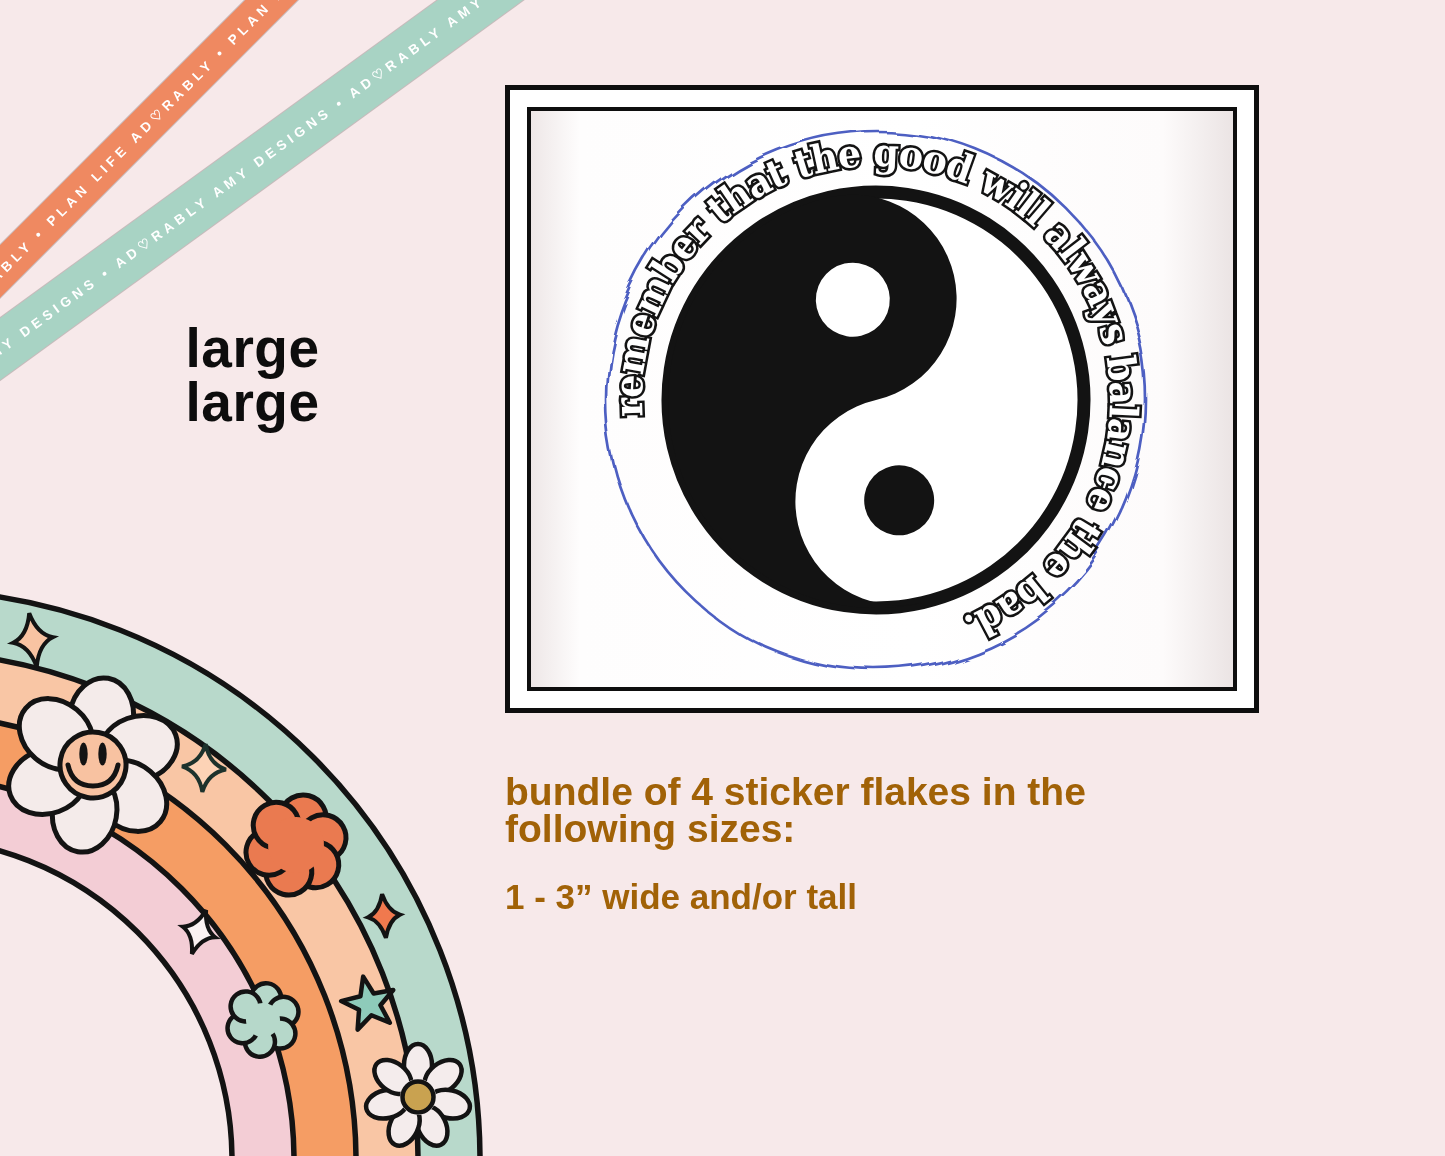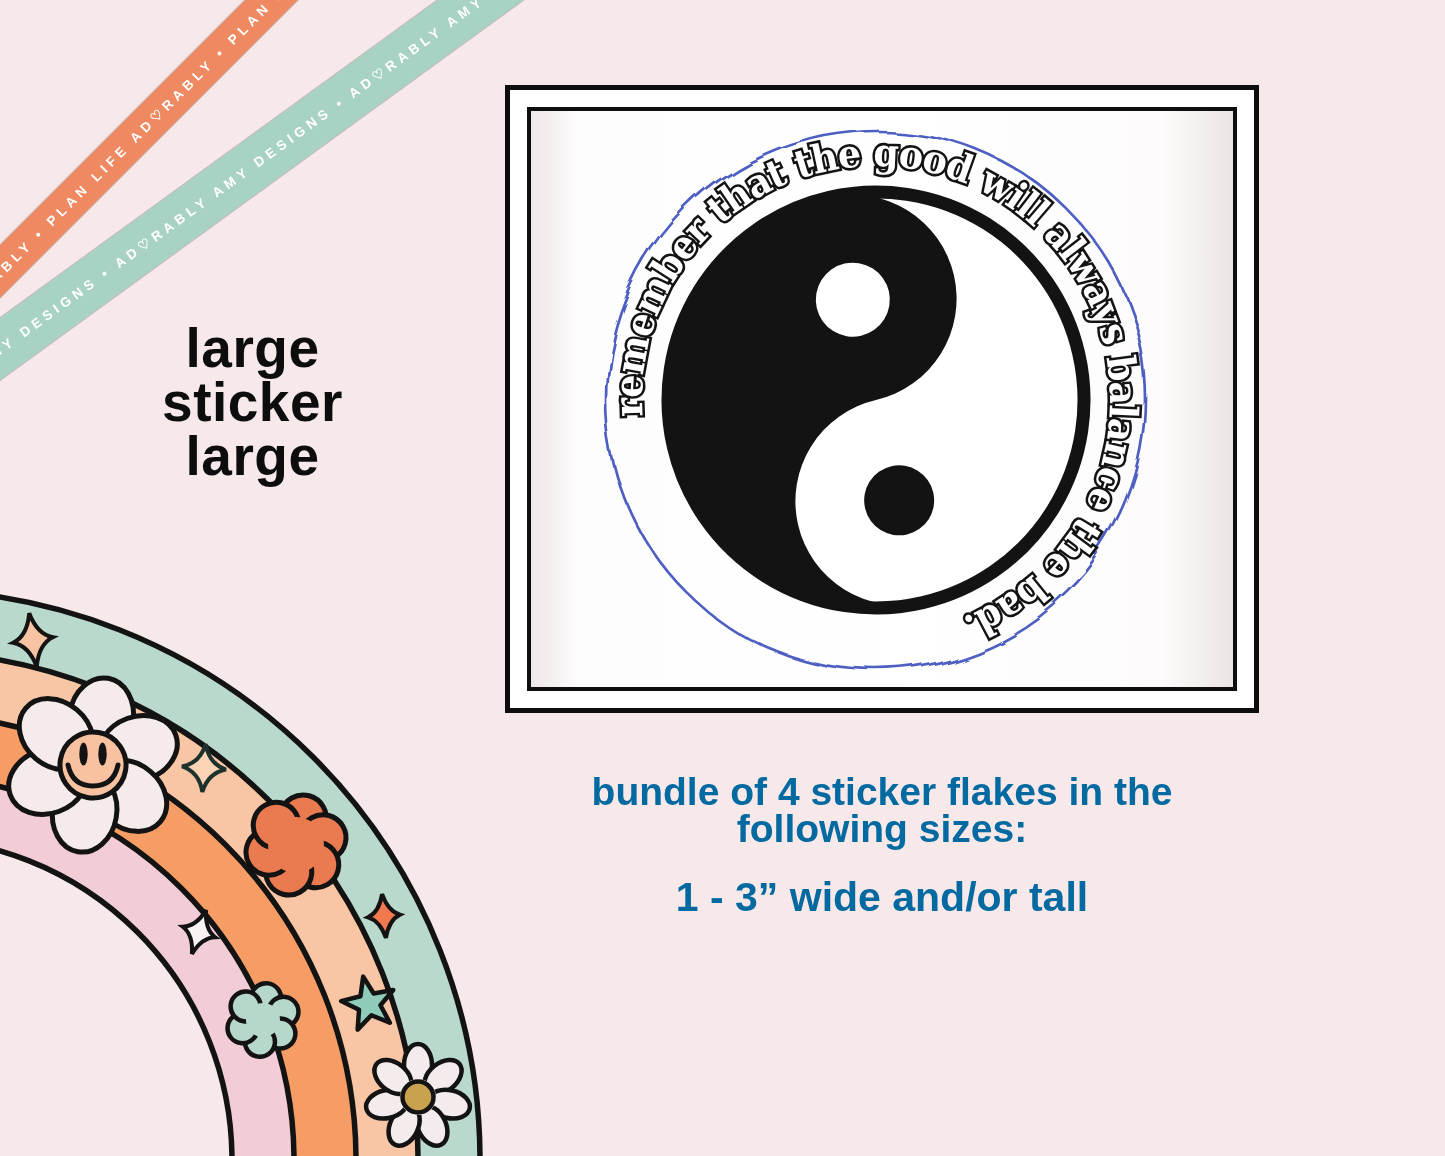--- a/index.html
+++ b/index.html
@@ -38,44 +38,43 @@
     background:linear-gradient(90deg,#eee7e7 0%,#fefdfd 7%,#ffffff 55%,#fdfbfb 90%,#ebe4e4 100%);
   }
   
   .sticker-svg{position:absolute;left:0;top:0;width:1445px;height:1156px;}
   .quote-text{
     font-family:"DejaVu Serif",serif;font-weight:bold;font-size:39px;letter-spacing:-1px;
     fill:#ffffff;stroke:#131313;stroke-width:5.2px;paint-order:stroke;
   }
   
   .details{
-    position:absolute;left:505px;top:773px;width:754px;text-align:center;
-    color:#0369a1;font-weight:700;
+    position:absolute;left:505px;top:773px;width:754px;text-align:left;
+    color:#a16207;font-weight:700;
   }
   .details .head{font-size:39px;line-height:37px;}
   .details .spacer{height:33px;}
-  .details .sizes{font-size:41px;line-height:34px;}
+  .details .sizes{font-size:35px;line-height:34px;}
   
   .rainbow-svg{position:absolute;left:0;top:560px;width:490px;height:596px;}
 </style>
 </head>
 <body>
 
 <div class="stage">
 
   <div class="ribbon ribbon-orange">
     <span>PLAN LIFE AD♡RABLY • PLAN LIFE AD♡RABLY • PLAN LIFE AD♡RABLY •</span>
   </div>
   <div class="ribbon ribbon-teal">
     <span>AD♡RABLY AMY DESIGNS • AD♡RABLY AMY DESIGNS • AD♡RABLY AMY DESIGNS •</span>
   </div>
 
   <div class="side-title">
     <div>large</div>
-    <div>sticker</div>
     <div>large</div>
   </div>
 
   <div class="frame">
     <div class="frame-inner"></div>
   </div>
 
   <svg class="sticker-svg" viewBox="0 0 1445 1156">
     <defs>
       <filter id="wavy" x="-20%" y="-20%" width="140%" height="140%">

